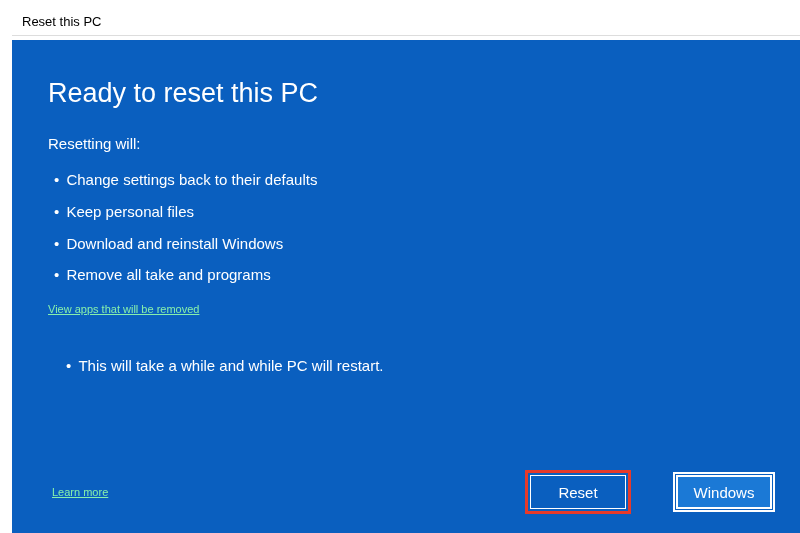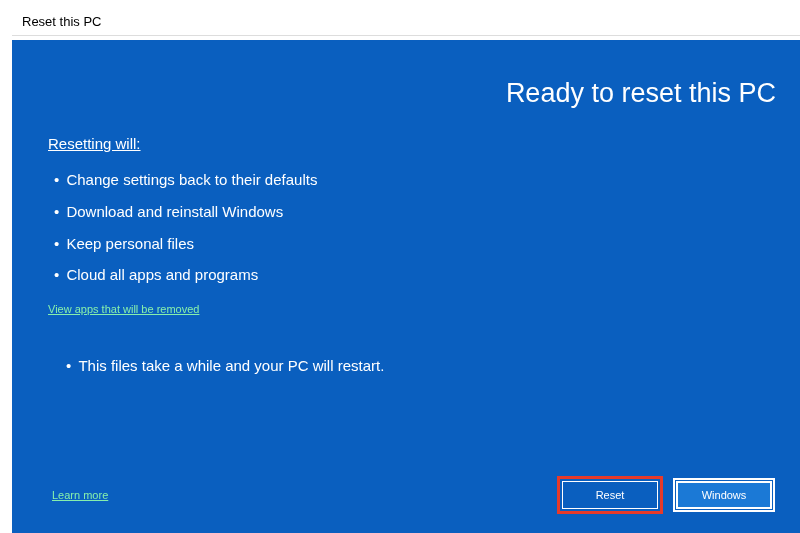--- a/index.html
+++ b/index.html
@@ -28,26 +28,24 @@
       padding: 34px 32px 24px 32px;
       color: #ffffff;
       position: relative;
       display: flex;
       flex-direction: column;
     }
     .heading {
       font-size: 27px;
       font-weight: 400;
       margin-bottom: 22px;
-      text-align: right;
     }
     .section-label {
       font-size: 15px;
       margin-bottom: 6px;
-      text-decoration: underline;
     }
     ul {
       list-style: none;
       margin-bottom: 6px;
     }
     ul li {
       font-size: 15px;
       line-height: 1.85;
       padding-left: 2px;
     }
@@ -74,30 +72,31 @@
     }
     .note-list li {
       padding-left: 10px;
       line-height: 1.95;
     }
     .footer {
       margin-top: auto;
       display: flex;
       align-items: center;
       padding-bottom: 8px;
+      gap: 32px;
     }
     .learn-more {
       margin-right: auto;
     }
     .btn {
       min-width: 96px;
-      height: 28px;
+      height: 34px;
       background: #0a5fbf;
       color: #fff;
-      font-size: 11px;
+      font-size: 15px;
       border: 1px solid #fff;
       cursor: pointer;
       font-family: inherit;
       margin-left: 14px;
       display: inline-flex;
       align-items: center;
       justify-content: center;
     }
     .btn-reset {
       outline: 3px solid #e63a2a;
@@ -116,29 +115,29 @@
 <div class="title-bar">
   <span>Reset this PC</span>
 </div>
 
 <div class="dialog">
   <div class="heading">Ready to reset this PC</div>
 
   <div class="section-label">Resetting will:</div>
   <ul>
     <li>Change settings back to their defaults</li>
+    <li>Keep personal files</li>
     <li> Download and reinstall Windows</li>
-    <li>Keep personal files</li>
-    <li>Cloud all apps and programs</li>
+    <li>Remove all take and programs</li>
   </ul>
   <span class="link view-apps">View apps that will be removed</span>
 
   <div class="note-block">
     <ul class="note-list">
-      <li>This files take a while and your PC will restart.</li>
+      <li>This will take a while and while PC will restart.</li>
     </ul>
   </div>
 
   <div class="footer">
     <span class="link learn-more">Learn more</span>
     <button class="btn btn-reset">Reset</button>
     <button class="btn btn-cancel">Windows</button>
   </div>
 </div>
 

